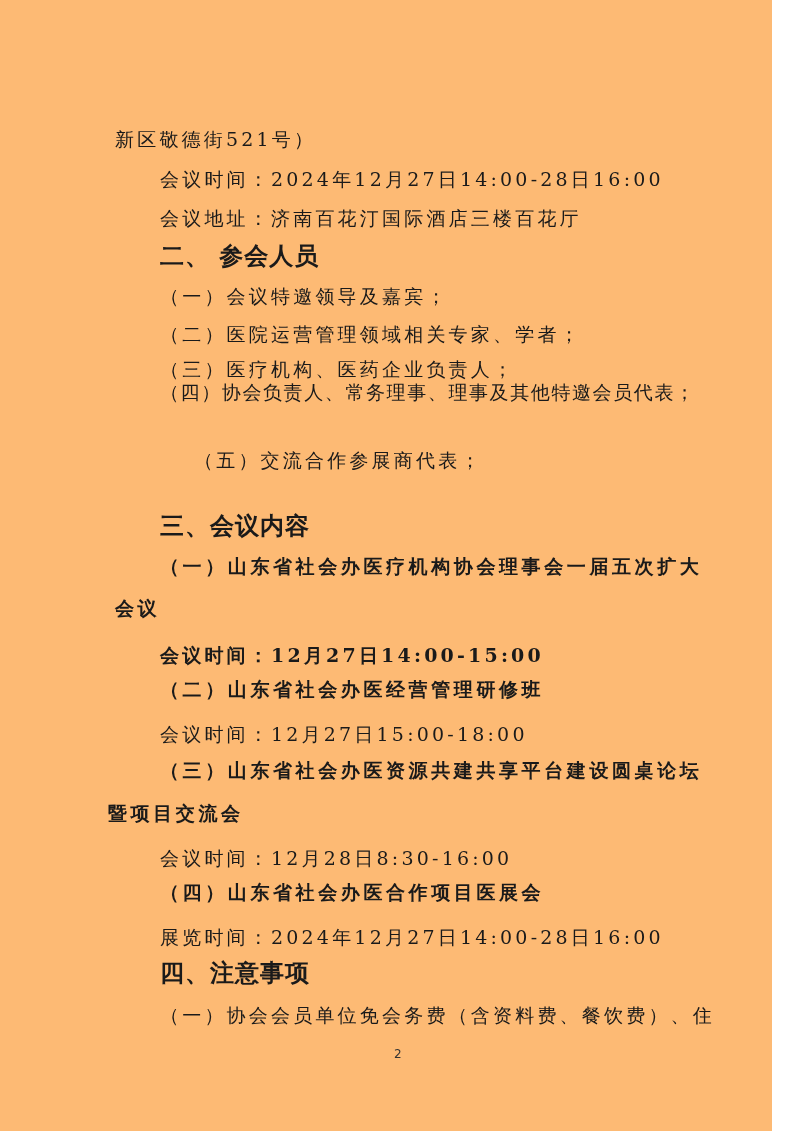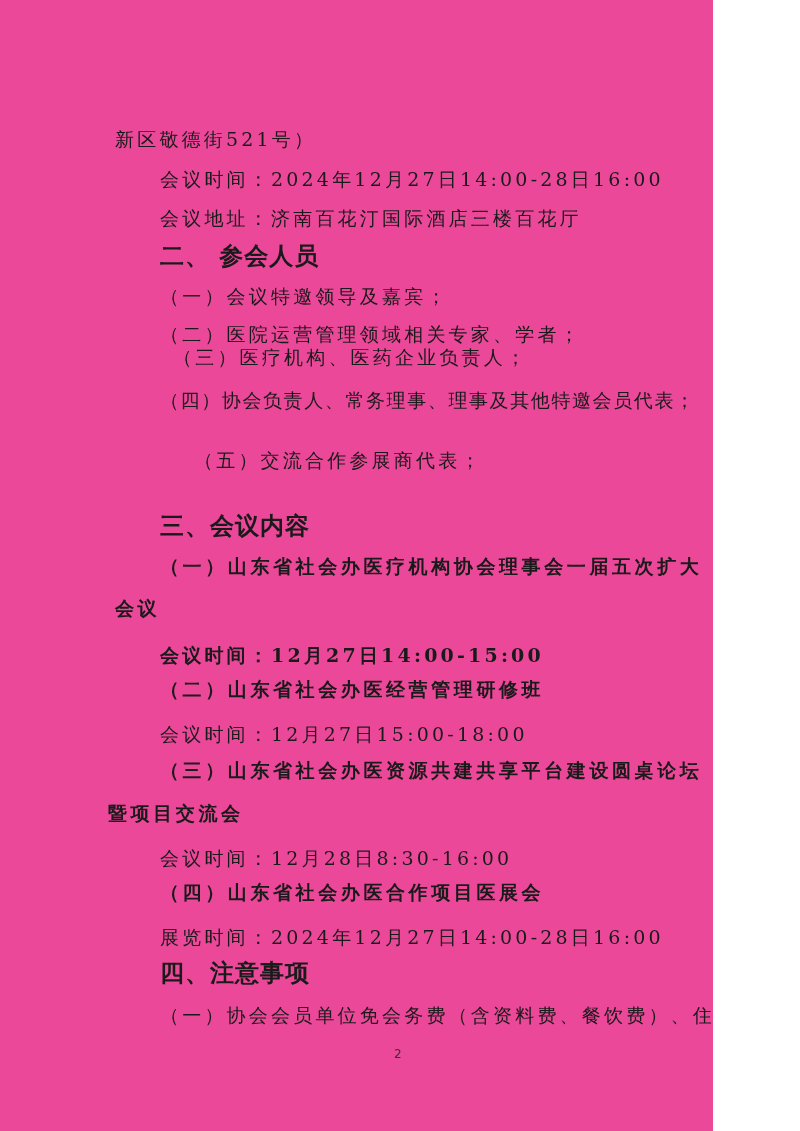--- a/index.html
+++ b/index.html
@@ -11,23 +11,23 @@
       width: 800px;
       height: 1131px;
       position: relative;
       overflow: hidden;
       font-family: "DejaVu Serif", "Liberation Serif", serif;
       color: #1a1a1a;
     }
     .page {
       position: absolute;
       left: 0; top: 0;
-      width: 713px;
+      width: 772px;
       height: 1131px;
-      background: #ec4899;
+      background: #fdba74;
     }
     .line {
       position: absolute;
       white-space: nowrap;
       font-size: 19px;
       line-height: 24px;
       letter-spacing: 3.2px;
     }
     .line.bold {
       font-family: Liberation Mono, monospace;
@@ -53,22 +53,22 @@
 </head>
 <body>
 
 <div class="page">
   <div class="line" style="left:115px; top:127px;">新区敬德街521号）</div>
   <div class="line" style="left:160px; top:167px;">会议时间：2024年12月27日14:00-28日16:00</div>
   <div class="line" style="left:160px; top:206px;text-align:center;">会议地址：济南百花汀国际酒店三楼百花厅</div>
   <div class="line heading" style="left:160px; top:244px;">二、 参会人员</div>
   <div class="line" style="left:160px; top:284px;">（一）会议特邀领导及嘉宾；</div>
   <div class="line" style="left:160px; top:322px;">（二）医院运营管理领域相关专家、学者；</div>
-  <div class="line" style="left:160px; top:345px;margin-left:13px;">（三）医疗机构、医药企业负责人；</div>
-  <div class="line tight" style="left:160px; top:388px;text-align:center;">（四）协会负责人、常务理事、理事及其他特邀会员代表；</div>
+  <div class="line" style="left:160px; top:357px;">（三）医疗机构、医药企业负责人；</div>
+  <div class="line tight" style="left:160px; top:380px;text-align:center;">（四）协会负责人、常务理事、理事及其他特邀会员代表；</div>
   <div class="line" style="left:160px; top:448px;margin-left:34px;">（五）交流合作参展商代表；</div>
   <div class="line heading" style="left:160px; top:514px;">三、会议内容</div>
   <div class="line bold" style="left:160px; top:556px;">（一）山东省社会办医疗机构协会理事会一届五次扩大</div>
   <div class="line bold" style="left:115px; top:598px;">会议</div>
   <div class="line" style="left:160px; top:643px;font-weight:bold;">会议时间：12月27日14:00-15:00</div>
   <div class="line bold" style="left:160px; top:679px;">（二）山东省社会办医经营管理研修班</div>
   <div class="line" style="left:160px; top:722px;">会议时间：12月27日15:00-18:00</div>
   <div class="line bold" style="left:160px; top:760px;">（三）山东省社会办医资源共建共享平台建设圆桌论坛</div>
   <div class="line bold" style="left:108px; top:803px;">暨项目交流会</div>
   <div class="line" style="left:160px; top:846px;">会议时间：12月28日8:30-16:00</div>

